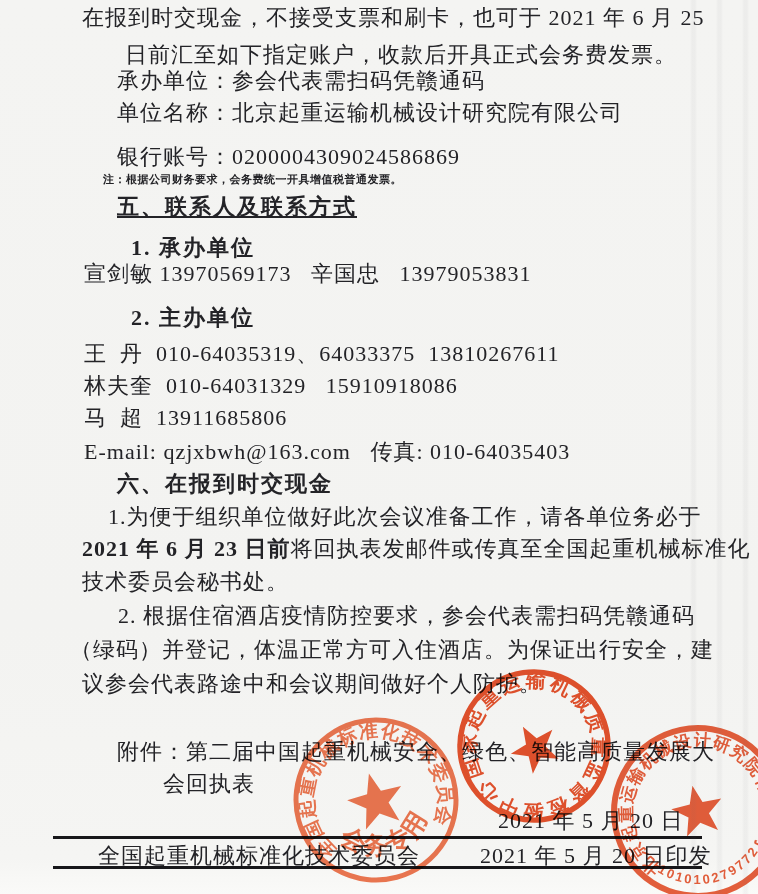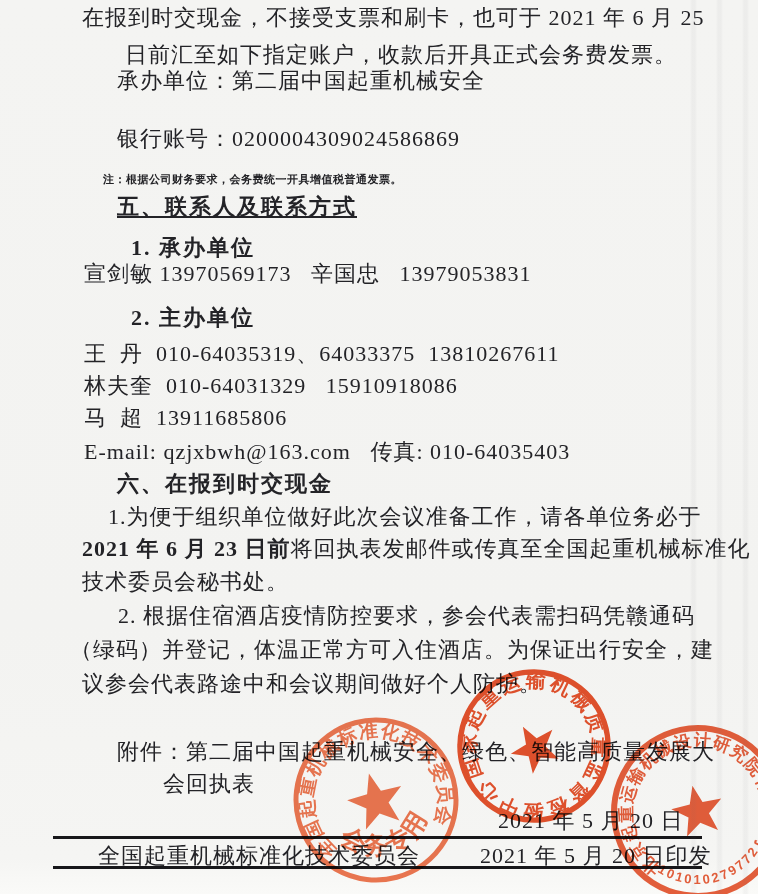--- a/index.html
+++ b/index.html
@@ -29,22 +29,23 @@
   }
 </style>
 </head>
 <body>
 
 <div class="page">
 
   <div class="ln" style="left:82px; top:4px;">在报到时交现金，不接受支票和刷卡，也可于 2021 年 6 月 25</div>
   <div class="ln" style="left:82px; top:41px;margin-left:43px;">日前汇至如下指定账户，收款后开具正式会务费发票。</div>
 
-  <div class="ln" style="left:117px; top:67px;"><span>承办单位：</span><span>第二届中国起重机械安全</span></div>
-  <div class="ln" style="left:117px; top:125px;"><span>银行账号：</span><span>0200004309024586869</span></div>
+  <div class="ln" style="left:117px; top:67px;"><span>承办单位：</span><span>参会代表需扫码凭赣通码</span></div>
+  <div class="ln" style="left:117px; top:99px;"><span>单位名称：</span><span>北京起重运输机械设计研究院有限公司</span></div>
+  <div class="ln" style="left:117px; top:143px;"><span>银行账号：</span><span>0200004309024586869</span></div>
 
   <div class="ln small b" style="left:103px; top:166px;">注：根据公司财务要求，会务费统一开具增值税普通发票。</div>
 
   <div class="ln hei" style="left:117px; top:193px;text-decoration:underline;">五、联系人及联系方式</div>
   <div class="ln kai" style="left:131px; top:234px;">1. 承办单位</div>
   <div class="ln" style="left:84px; top:260px;">宣剑敏 13970569173   辛国忠   13979053831</div>
   <div class="ln kai" style="left:131px; top:304px;">2. 主办单位</div>
   <div class="ln" style="left:84px; top:340px;">王  丹  010-64035319、64033375  13810267611</div>
   <div class="ln" style="left:84px; top:372px;">林夫奎  010-64031329   15910918086</div>
   <div class="ln" style="left:84px; top:404px;">马  超  13911685806</div>

